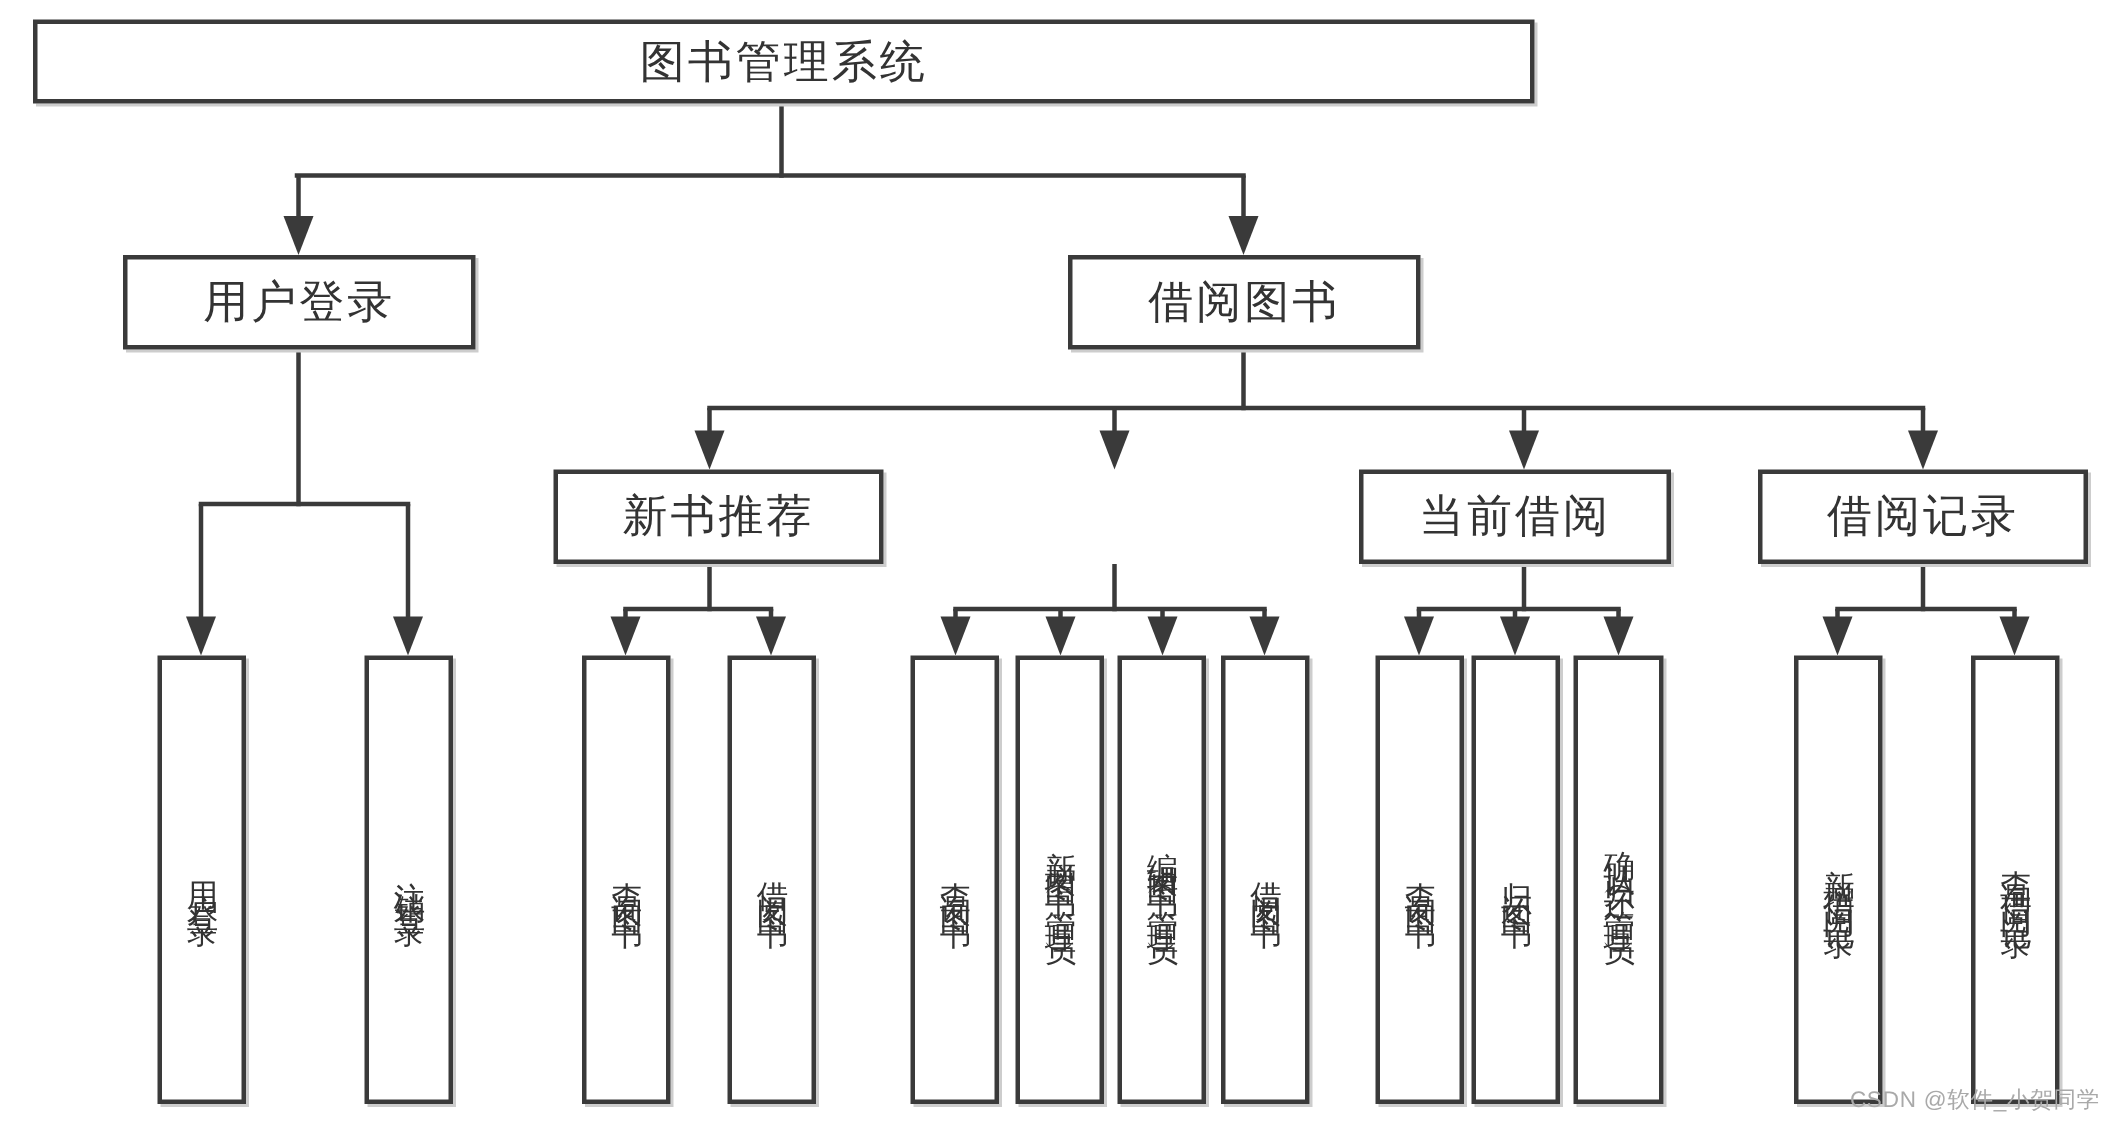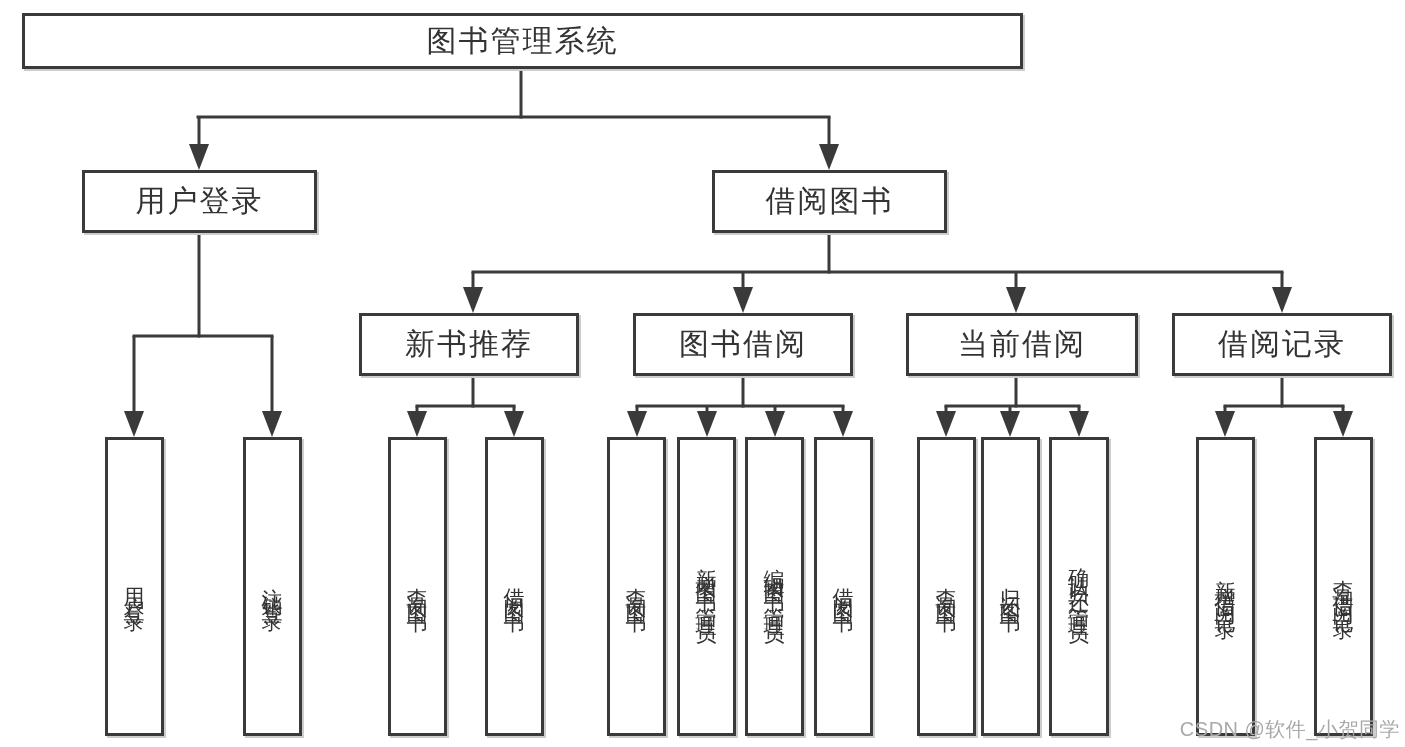--- a/index.html
+++ b/index.html
@@ -13,21 +13,21 @@
     border:3px solid #3a3a3a;box-shadow:2px 2px 0 #cdcdcd;
     display:flex;align-items:center;justify-content:center;
   }
   .hbox .label{font-size:30px;letter-spacing:2px;color:#333333;white-space:nowrap;}
   .vbox .label{
     writing-mode:vertical-rl;text-orientation:mixed;
     font-size:21px;letter-spacing:8px;line-height:1;color:#333333;
   }
   .watermark{
     position:absolute;right:5px;bottom:4px;
-    font-size:20px;color:#a9a9a9;letter-spacing:0.5px;white-space:nowrap;
+    font-size:15px;color:#a9a9a9;letter-spacing:0.5px;white-space:nowrap;
   }
 </style>
 </head>
 <body>
 
 <div class="canvas">
 
   <svg class="connector-layer" width="1405" height="747" viewBox="0 0 1405 747" stroke="#3a3a3a" stroke-width="3" fill="#3a3a3a">
 
     <g>
@@ -108,27 +108,24 @@
     <span class="label">图书管理系统</span>
   </div>
 
   <div class="box hbox" style="left:82px;top:170px;width:235px;height:63px">
     <span class="label">用户登录</span>
   </div>
   <div class="box hbox" style="left:712px;top:170px;width:235px;height:63px">
     <span class="label">借阅图书</span>
   </div>
 
-  <div class="box hbox" style="left:359px;top:313px;width:220px;height:63px">
+  <div class="box hbox" style="left:369px;top:313px;width:220px;height:63px">
     <span class="label">新书推荐</span>
   </div>
-  <div class="box hbox" style="left:633px;top:313px;width:220px;height:63px">
-    <span class="label">图书借阅</span>
-  </div>
-  <div class="box hbox" style="left:906px;top:313px;width:232px;height:63px">
+  <div class="box hbox" style="left:906px;top:313px;width:208px;height:63px">
     <span class="label">当前借阅</span>
   </div>
   <div class="box hbox" style="left:1172px;top:313px;width:220px;height:63px">
     <span class="label">借阅记录</span>
   </div>
 
   <div class="box vbox" style="left:105px;top:437px;width:59px;height:299px">
     <span class="label">用户登录</span>
   </div>
   <div class="box vbox" style="left:243px;top:437px;width:59px;height:299px">

